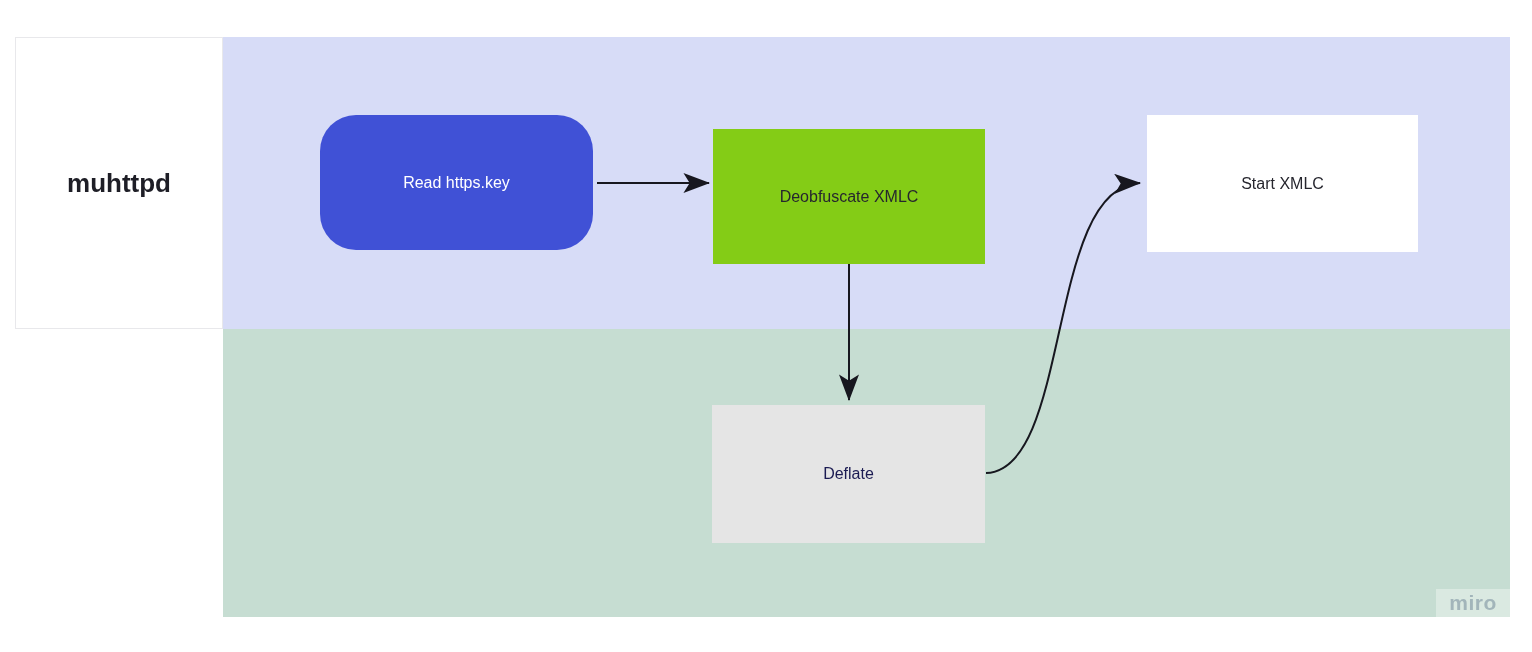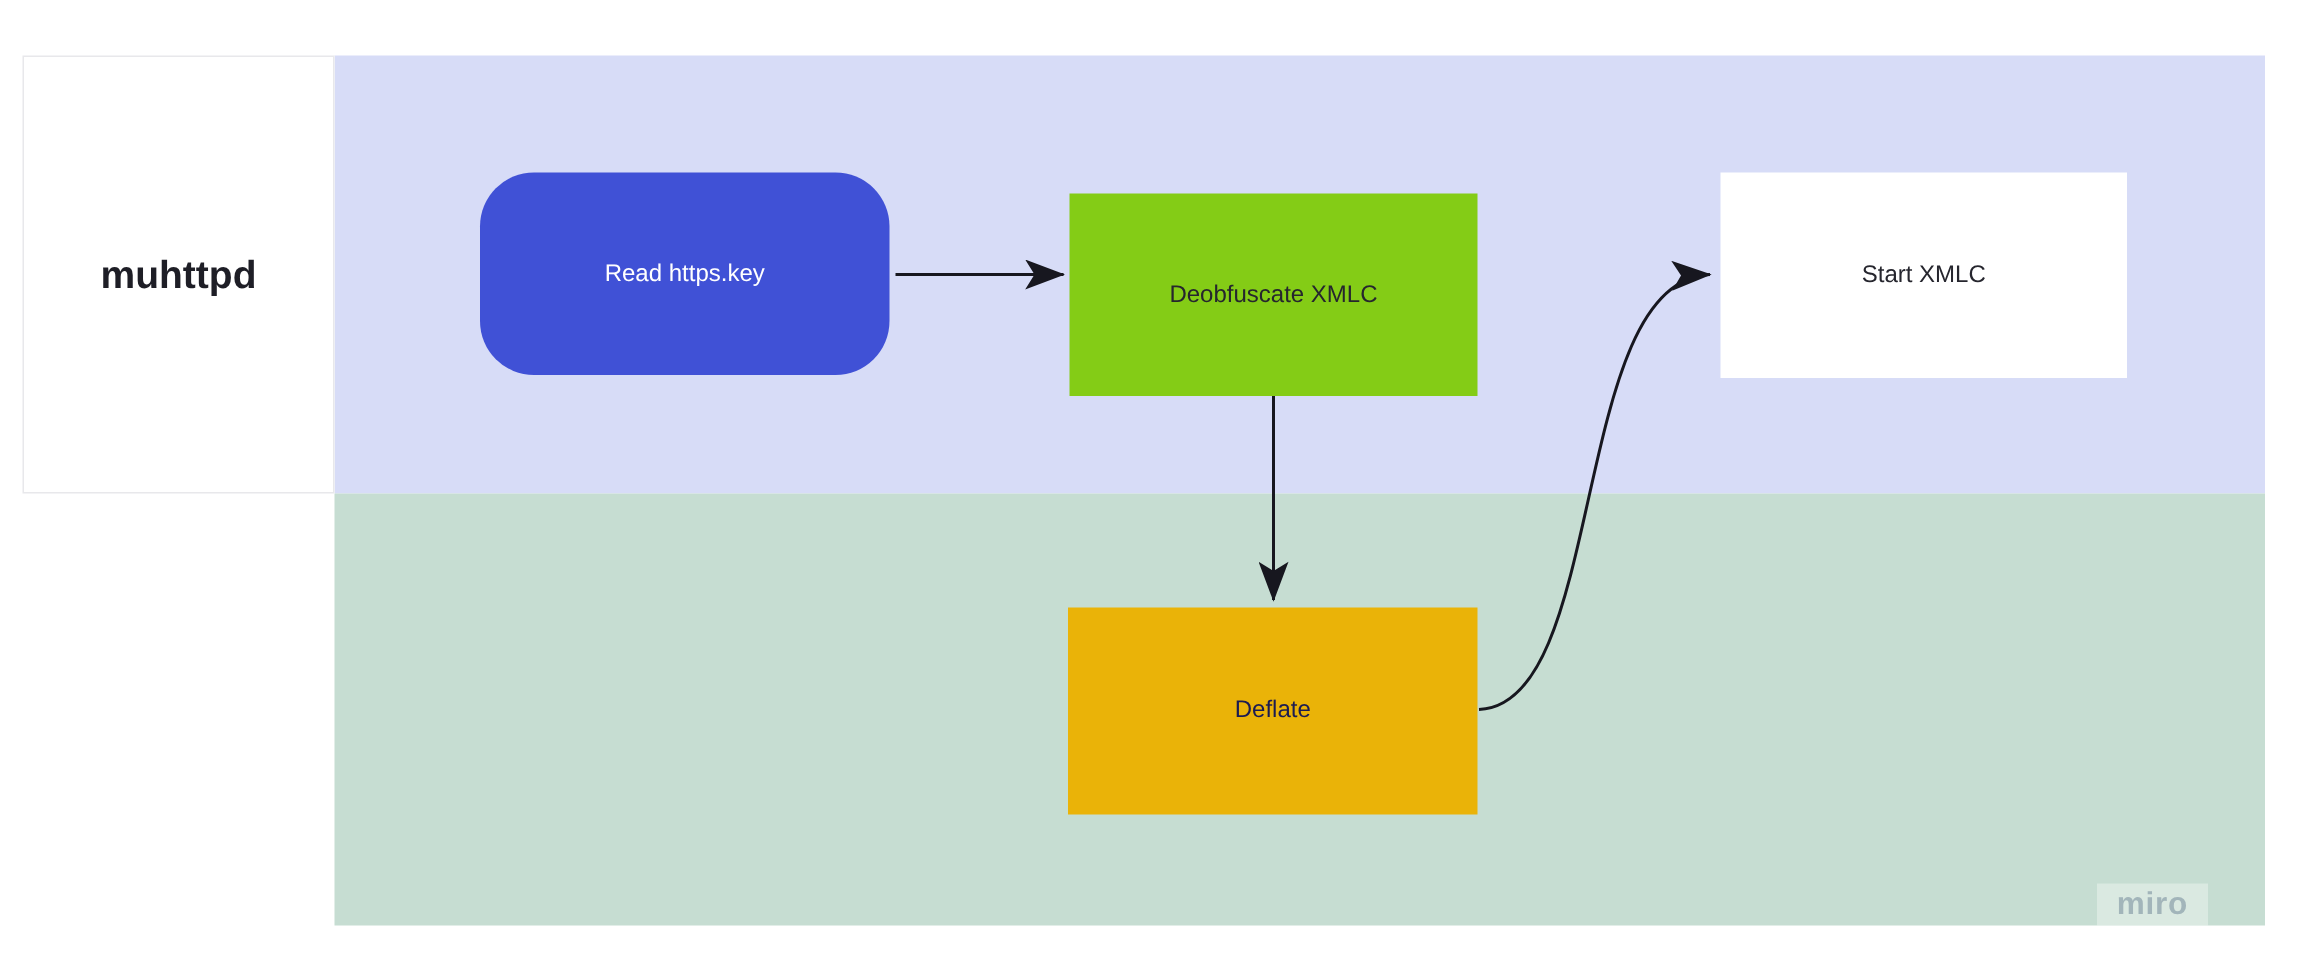--- a/index.html
+++ b/index.html
@@ -71,37 +71,37 @@
     background: #84cc16;
     color: #26262e;
   }
   .node-start {
     left: 1132px; top: 78px; width: 271px; height: 137px;
     background: #ffffff;
     color: #26262e;
   }
   .node-deflate {
     left: 697px; top: 368px; width: 273px; height: 138px;
-    background: #eab308;
+    background: #e5e5e5;
     color: #1b1b52;
   }
 
   .edges-layer {
     position: absolute;
     left: 0; top: 0;
     width: 1495px;
     height: 580px;
     pointer-events: none;
   }
   .edges-layer path, .edges-layer line { pointer-events: stroke; }
 
   
   .watermark {
     position: absolute;
-    left: 1383px;
+    left: 1421px;
     top: 552px;
     width: 74px;
     height: 28px;
     background: rgba(255,255,255,0.35);
     display: flex;
     align-items: center;
     justify-content: center;
     font-size: 21px;
     font-weight: bold;
     letter-spacing: 0.5px;

